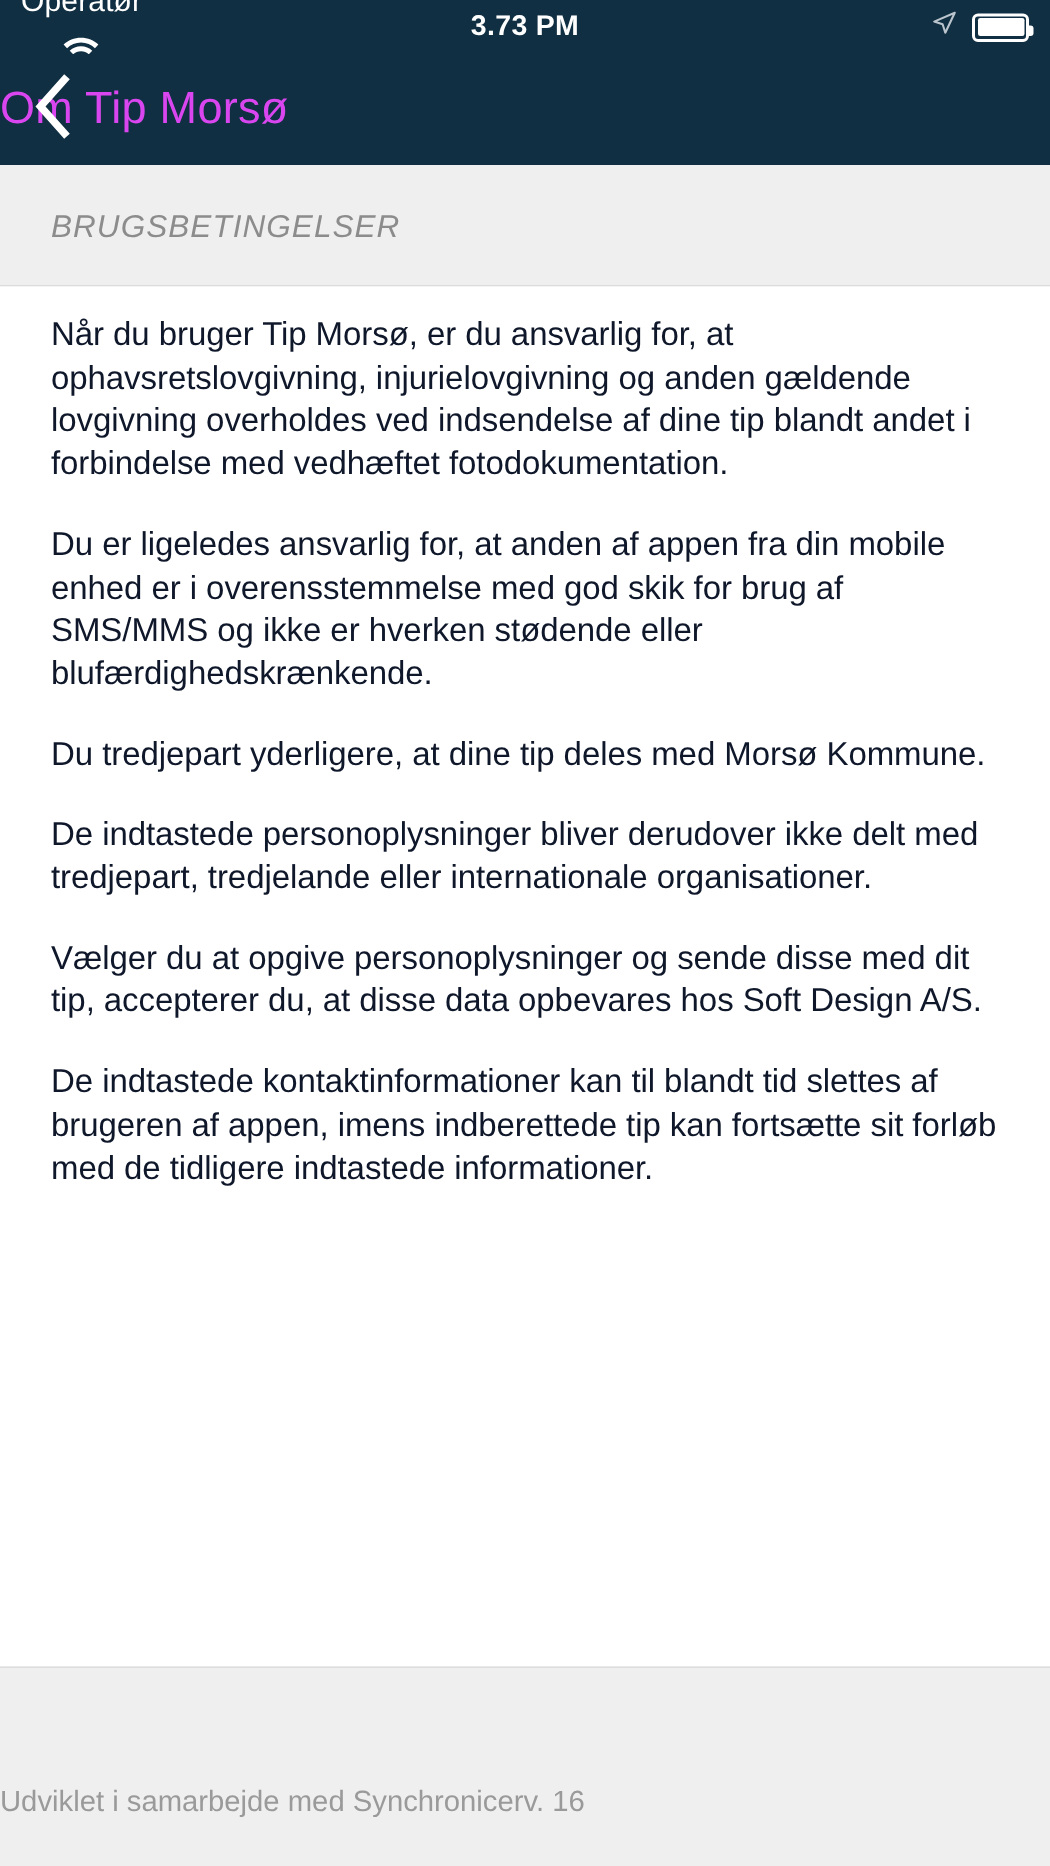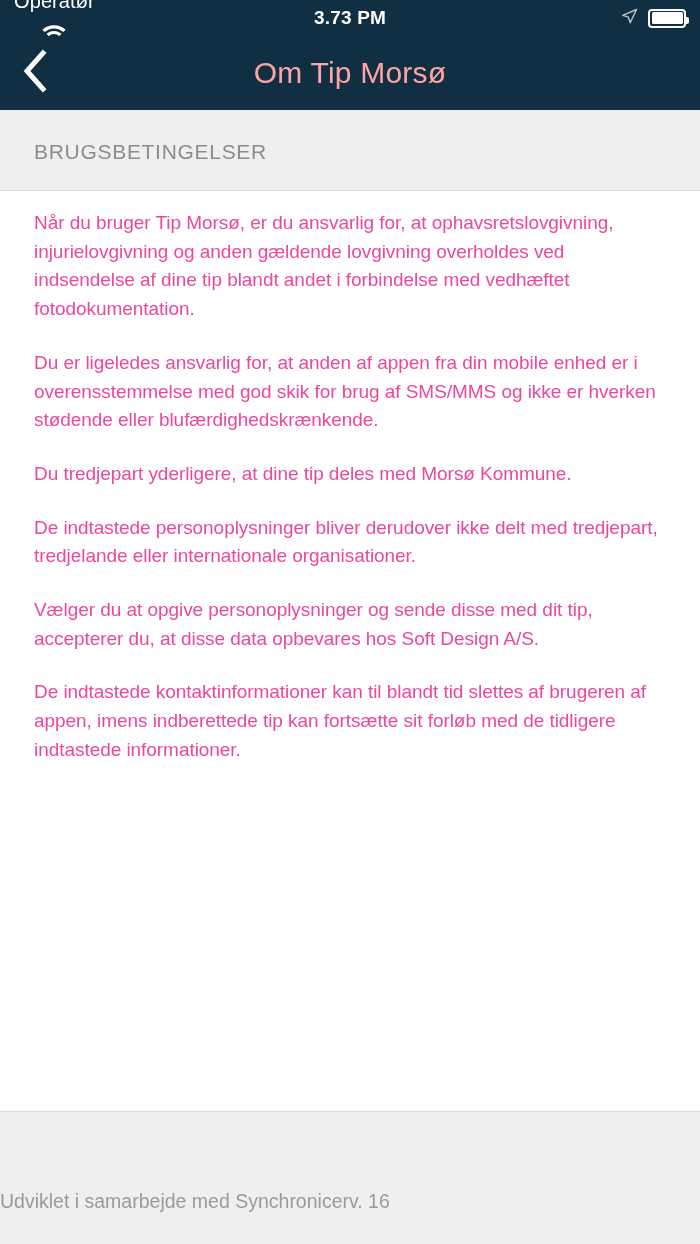--- a/index.html
+++ b/index.html
@@ -61,50 +61,51 @@
     flex:0 0 auto;
   }
   .back-button {
     width:70px; height:74px;
     display:flex; align-items:center; justify-content:center;
     cursor:pointer;
     position:relative; z-index:2;
   }
   .nav-title {
     position:absolute; left:0; right:0;
-    text-align:center;
-    color:#fca5a5;
+    text-align:left;
+    color:#d946ef;
     font-size:30px;
     letter-spacing:.2px;
     pointer-events:none;
   }
 
   
   .section-header {
     background:#efefef;
     border-bottom:1px solid #dcdcdc;
     padding:30px 0 26px 34px;
     flex:0 0 auto;
+    font-style:italic;
   }
   .section-header-text {
     color:#8c8c8c;
     font-size:21px;
     letter-spacing:.7px;
   }
 
   
   .content {
     flex:1 1 auto;
     background:#ffffff;
     padding:18px 34px 0 34px;
     overflow:hidden;
   }
   .para {
-    color:#ec4899;
-    font-size:19px;
+    color:#0f172a;
+    font-size:22px;
     line-height:28.7px;
     margin-bottom:25px;
     letter-spacing:-0.05px;
   }
   .para:last-child { margin-bottom:0; }
 
   
   .footer {
     flex:0 0 auto;
     background:#efefef;

